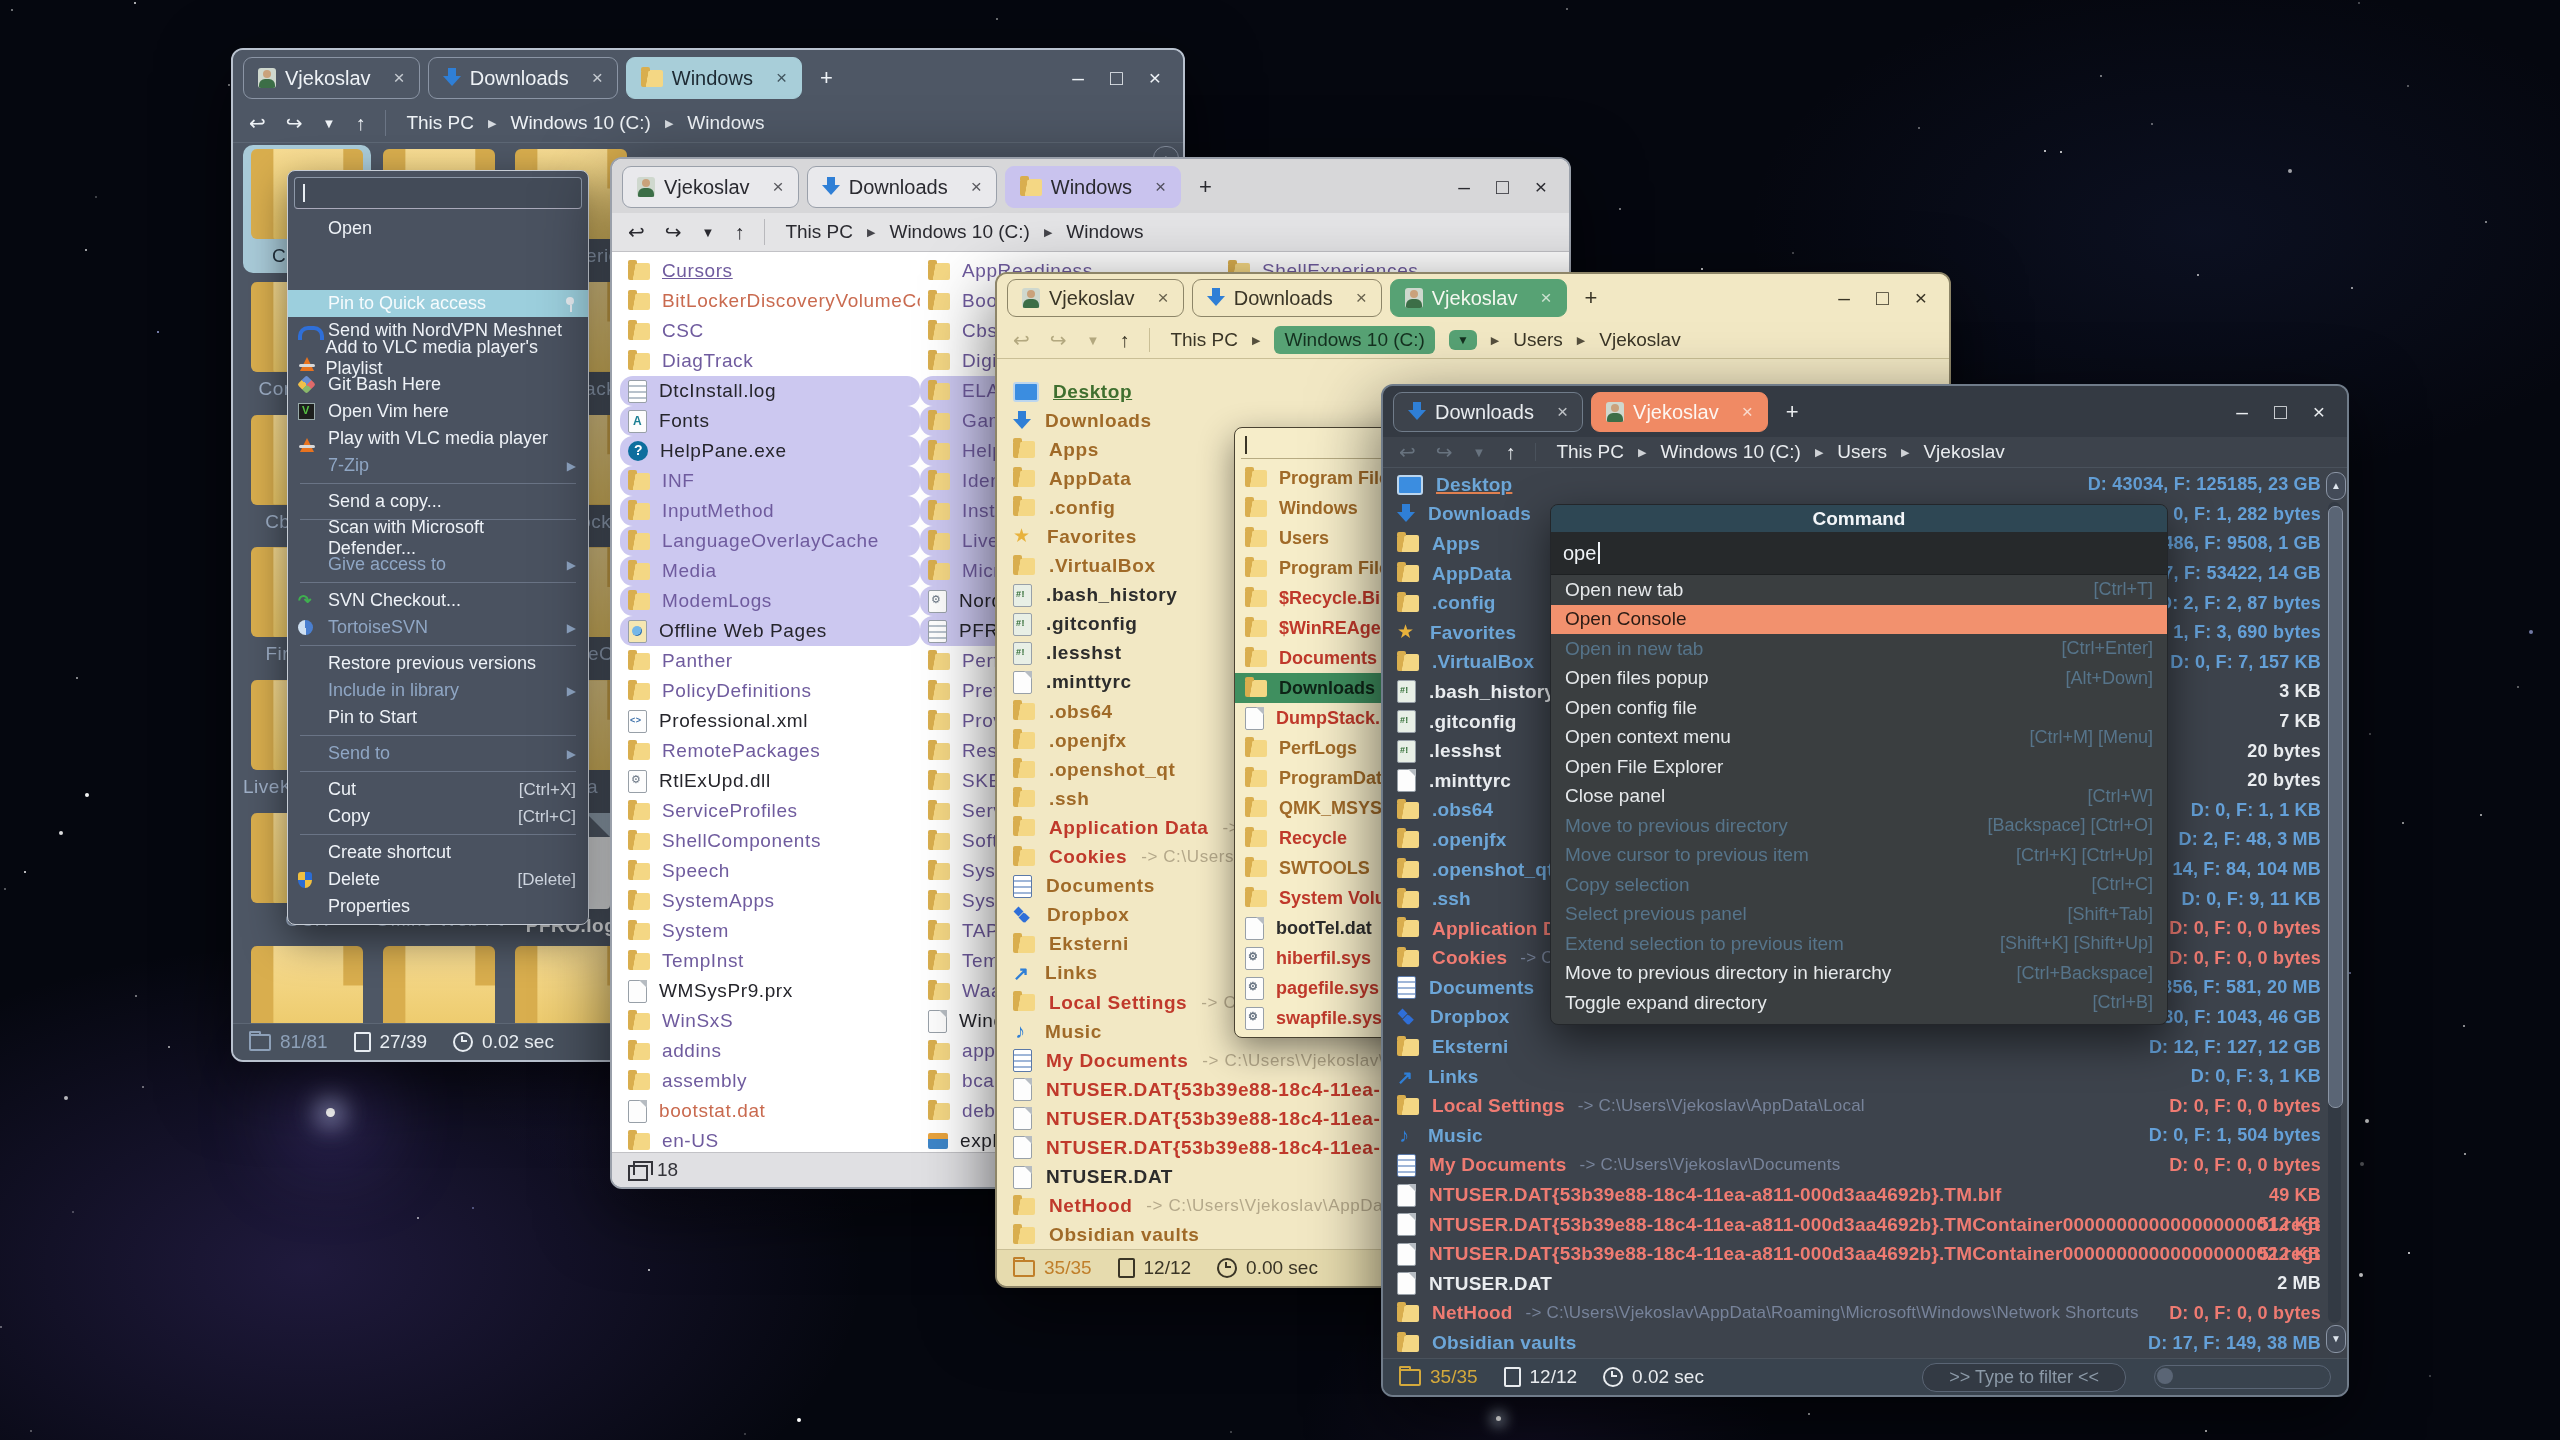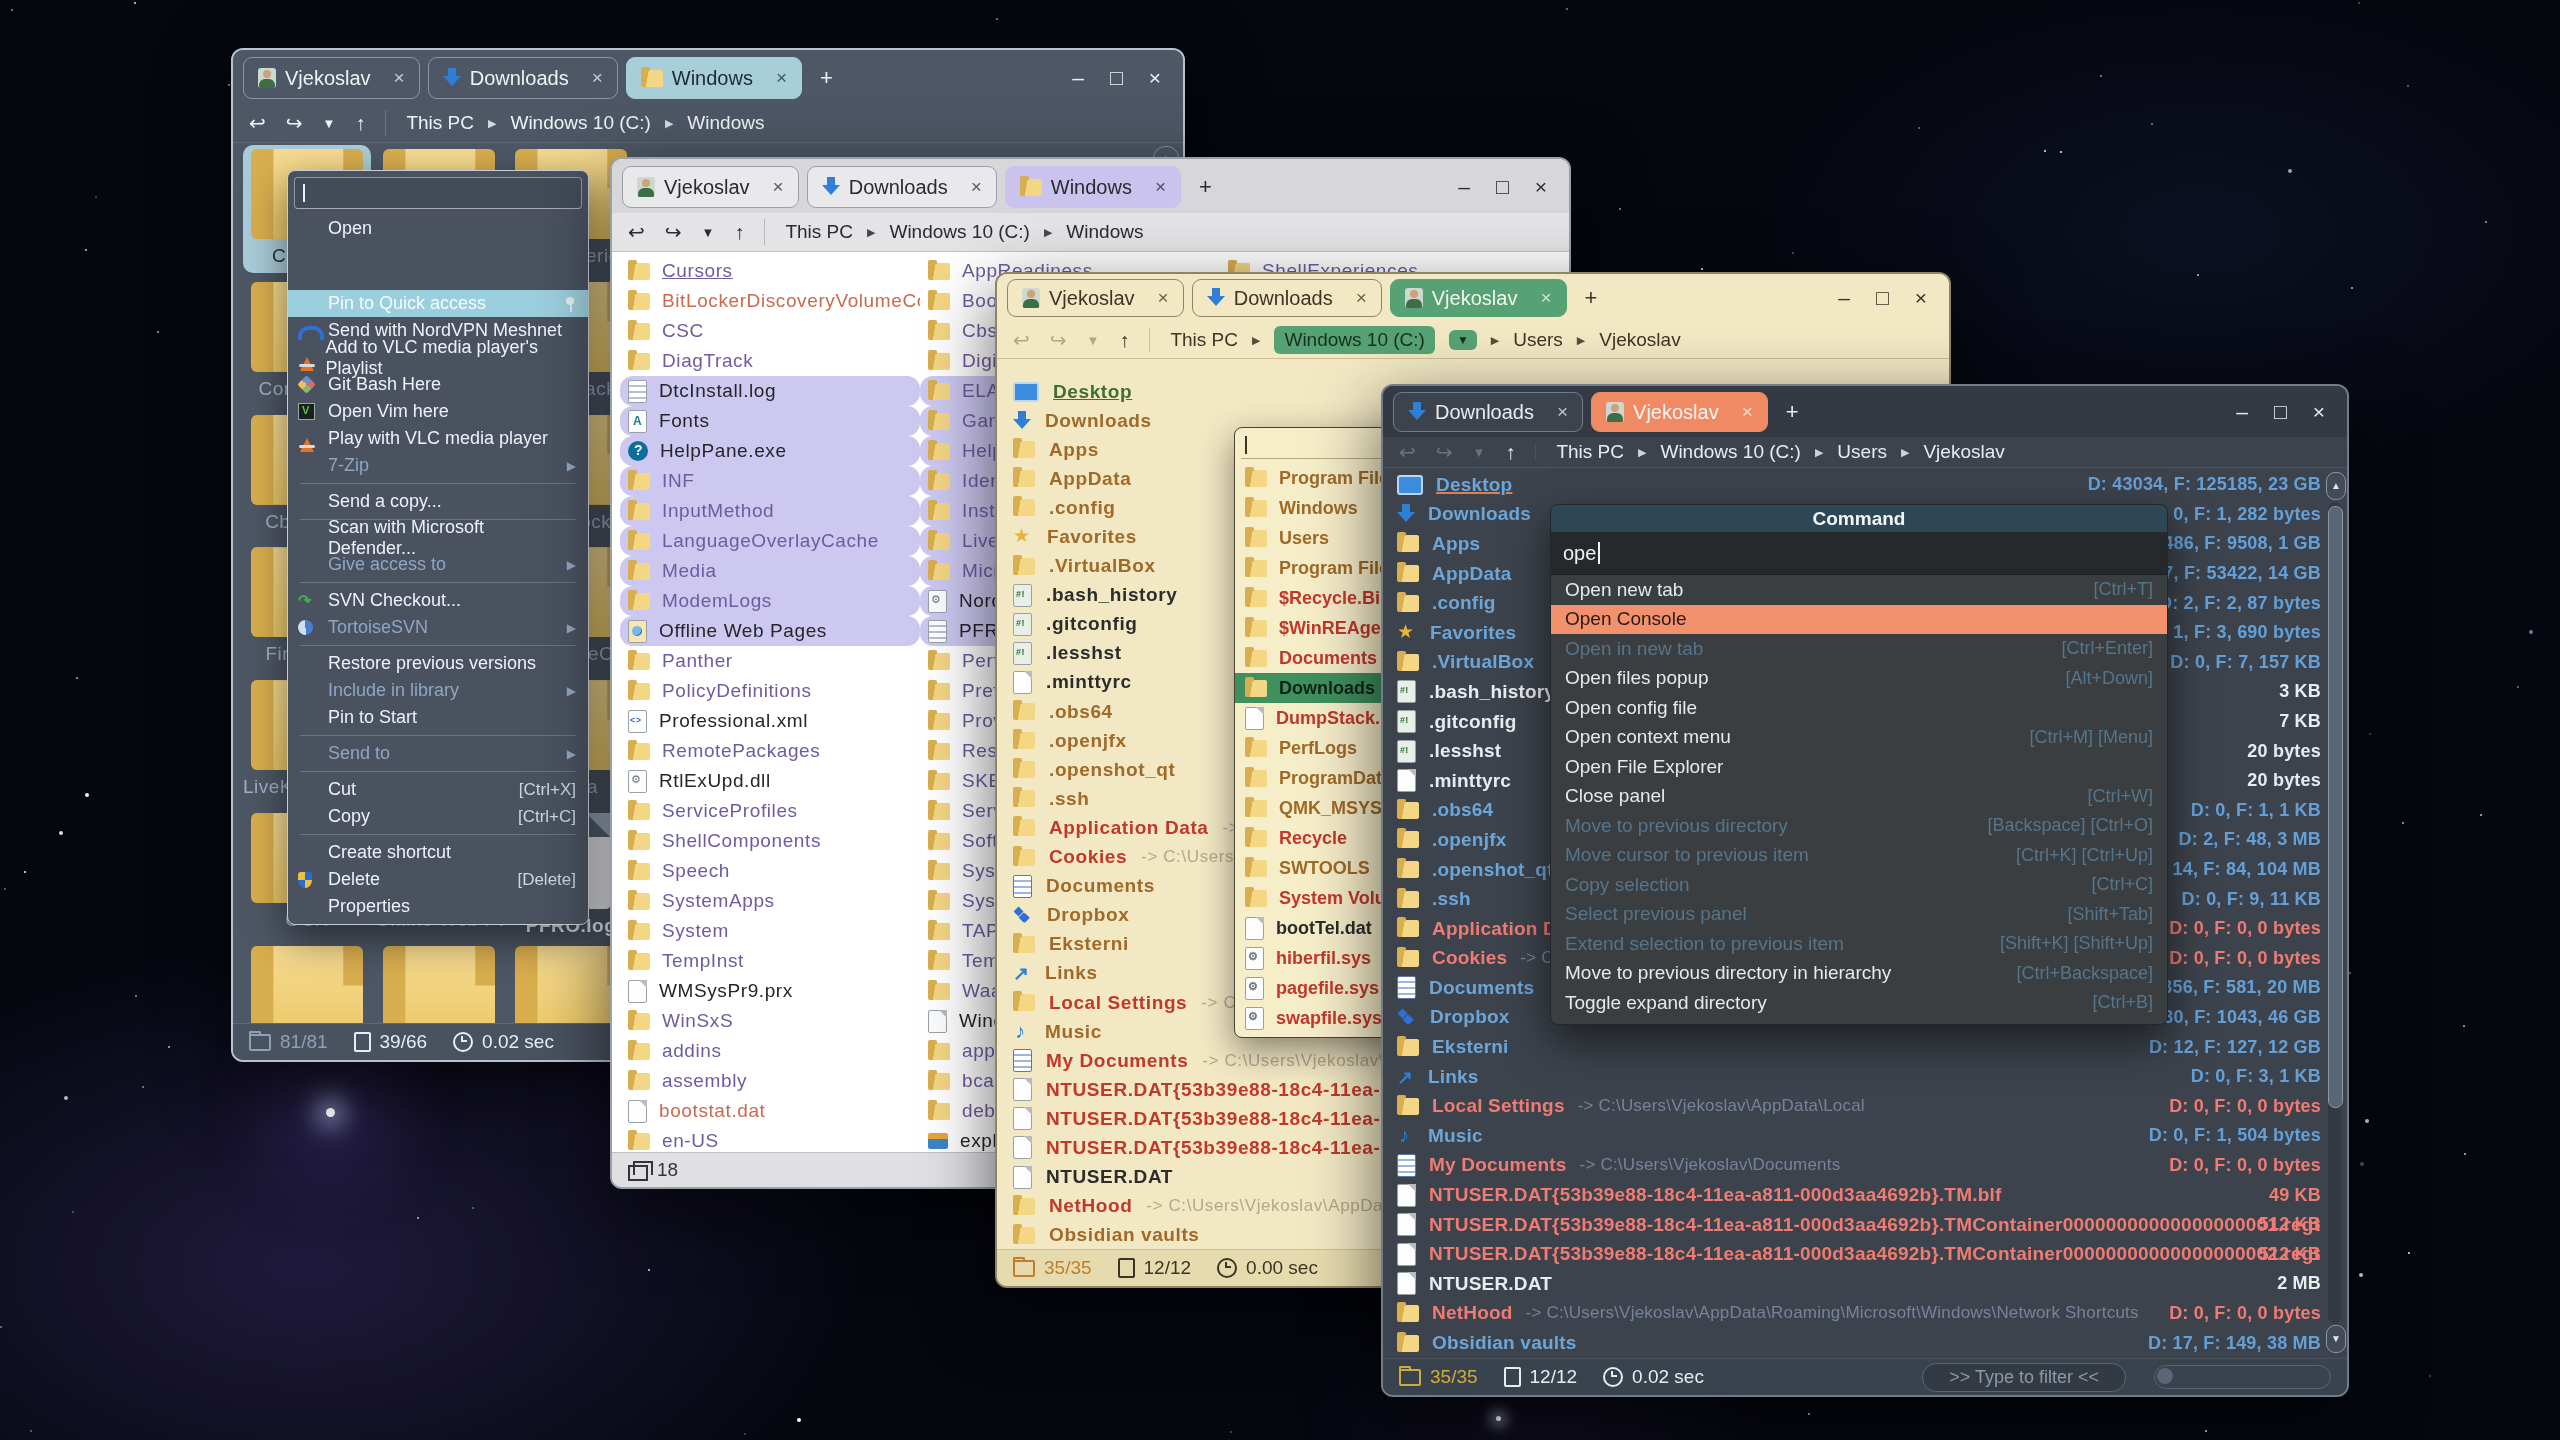--- a/index.html
+++ b/index.html
@@ -458,21 +458,21 @@
           </div>
         </div>
       </div>
     <div class="statusbar">
       <span class="grp dim">
           <span class="ic ic-folder-outline"></span>
           <span>81/81</span>
         </span>
       <span class="grp">
           <span class="ic ic-file-outline"></span>
-          <span>39/66</span>
+          <span>27/39</span>
         </span>
       <span class="grp">
           <span class="ic ic-clock"></span>
           <span>0.02 sec</span>
         </span>
     </div>
     <div class="scrollpill" style="right:4px;top:96px;width:24px;height:44px;border:1px solid #8b95a5;background:#4e5765;color:#dfe6ee;padding-top:5px;">
         <span>▲</span>
       </div>
   </div>

